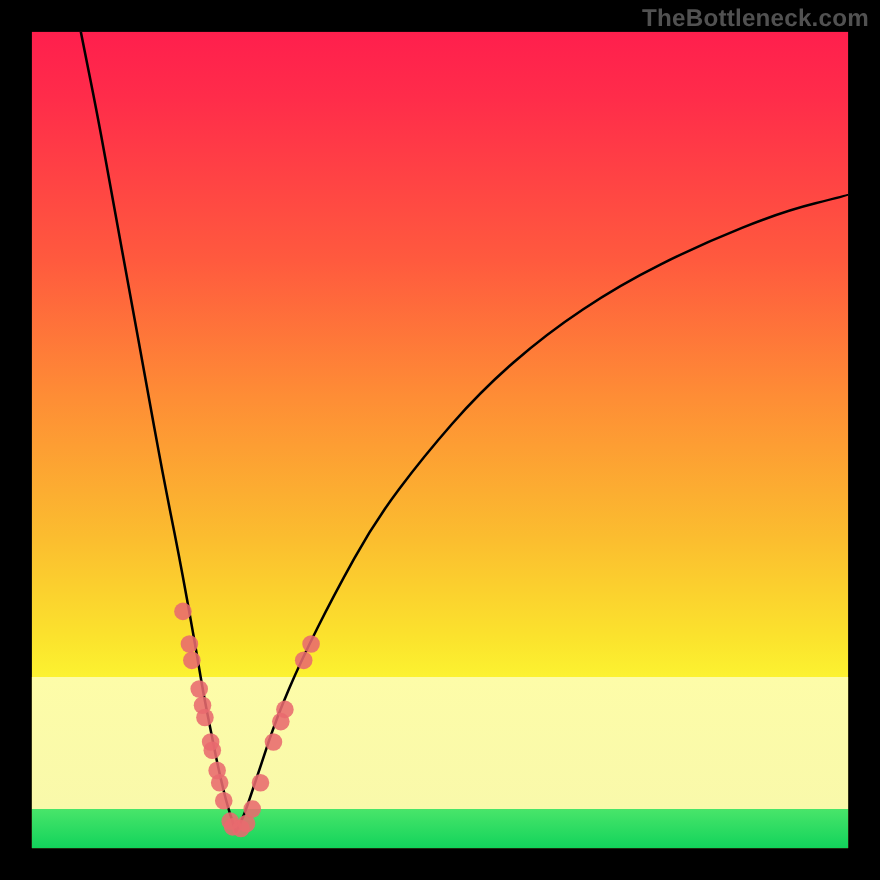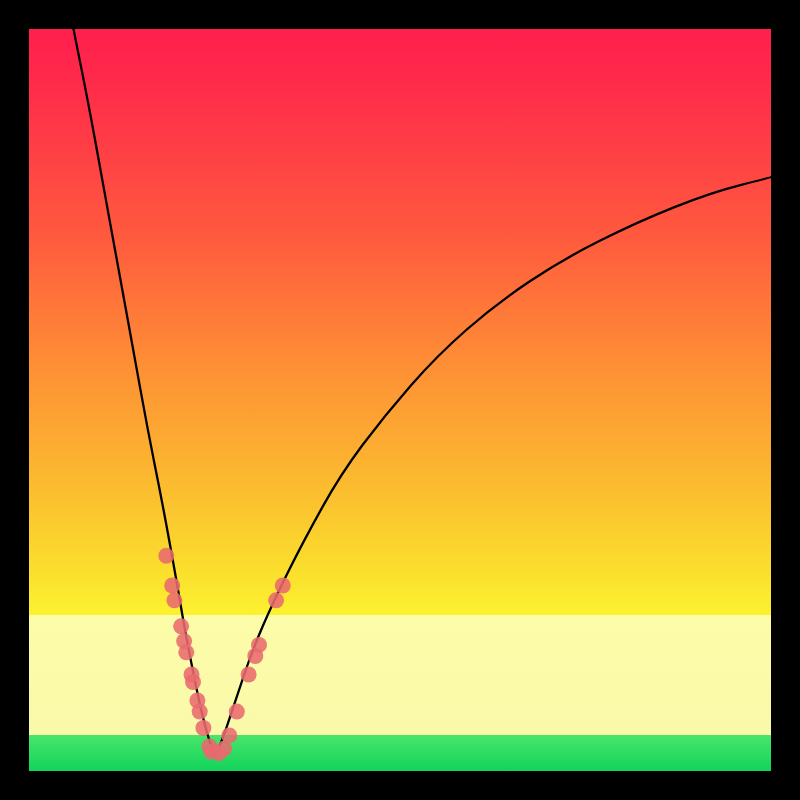--- a/index.html
+++ b/index.html
@@ -80,20 +80,21 @@
   .dot {
     fill: #e86a6e;
     opacity: 0.88;
   }
 </style>
 </head>
 <body>
 
 <div class="stage">
 
+  <div class="watermark">TheBottleneck.com</div>
 
   <div class="plot-area">
     <div class="gradient-bg"></div>
 
     <svg class="curves" viewBox="0 0 742 742" preserveAspectRatio="none">
       <path id="left-branch" class="curve" d="M 44.5 0.0 Q 44.5 0.0 51.9 37.1 Q 59.4 74.2 66.8 115.0 Q 74.2 155.8 81.6 196.6 Q 89.0 237.4 96.5 278.3 Q 103.9 319.1 111.3 359.9 Q 118.7 400.7 126.1 437.8 Q 133.6 474.9 141.0 515.7 Q 148.4 556.5 152.1 578.8 Q 155.8 601.0 159.5 619.6 Q 163.2 638.1 166.9 656.7 Q 170.7 675.2 174.4 690.1 Q 178.1 704.9 181.8 716.0 T 185.5 727.2"></path>
       <path id="right-branch" class="curve" d="M 185.5 727.2 Q 185.5 727.2 189.2 719.7 Q 192.9 712.3 196.6 701.2 Q 200.3 690.1 204.1 678.9 Q 207.8 667.8 215.2 645.5 Q 222.6 623.3 233.7 597.3 Q 244.9 571.3 259.7 541.7 Q 274.5 512.0 293.1 478.6 Q 311.6 445.2 333.9 415.5 Q 356.2 385.8 382.1 356.2 Q 408.1 326.5 437.8 300.5 Q 467.5 274.5 500.9 252.3 Q 534.2 230.0 571.3 211.5 Q 608.4 192.9 645.5 178.1 Q 682.6 163.2 712.3 155.8 T 742.0 148.4"></path>
       <g id="dots">
           <circle cx="137.3" cy="526.8" r="8" class="dot"></circle>
           <circle cx="143.2" cy="556.5" r="8" class="dot"></circle>

